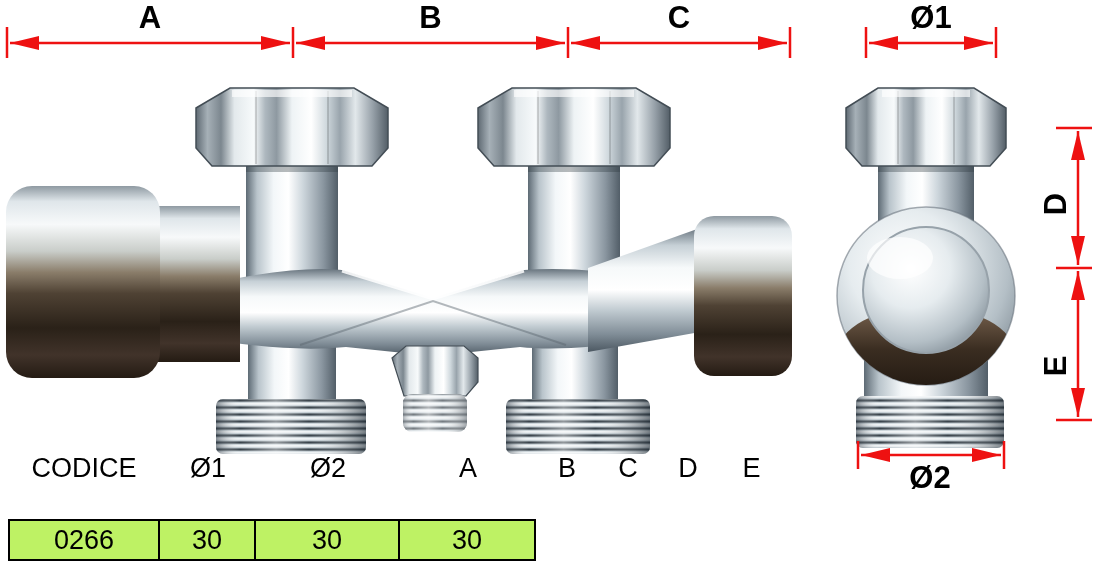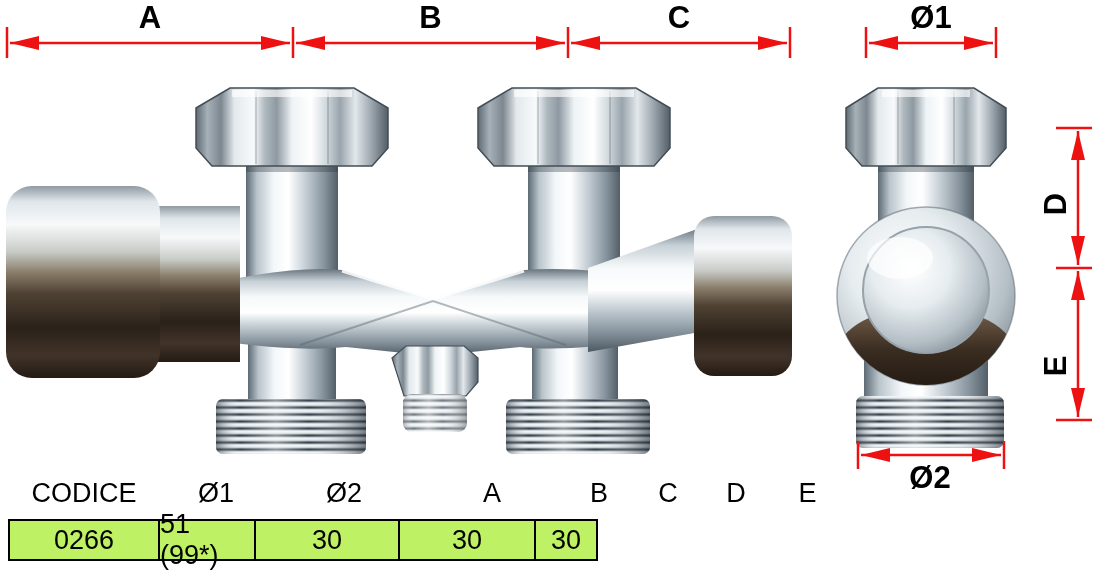--- a/index.html
+++ b/index.html
@@ -12,21 +12,21 @@
   .dim-label {
     position:absolute; display:flex; align-items:center; justify-content:center;
     font-weight:bold; font-size:31px; color:#000;
   }
   .dim-label.vert { transform:rotate(-90deg); }
   .hdr-row, .val-row {
     position:absolute; left:8px; display:grid;
     grid-template-columns:152px 96px 144px 136px 62px 60px 60px 67px;
     font-size:27px;
   }
-  .hdr-row { top:477px; height:32px;gap:8px; }
+  .hdr-row { top:452px; height:32px; }
   .hdr-row span { display:flex; align-items:center; justify-content:center; }
   .val-row { top:519px; }
   .val-row span {
     height:42px; display:flex; align-items:center; justify-content:center;
     border:2px solid #000; border-left:none; background:#bef264;
   }
   .val-row span:first-child { border-left:2px solid #000; }
 </style>
 </head>
 <body>
@@ -215,17 +215,16 @@
   <span>Ø1</span>
   <span>Ø2</span>
   <span>A</span>
   <span>B</span>
   <span>C</span>
   <span>D</span>
   <span>E</span>
 </div>
 <div class="val-row">
   <span>0266</span>
-  <span>51 (99*)</span>
   <span>30</span>
   <span>30</span>
   <span>30</span>
 </div>
 
 </body></html>

